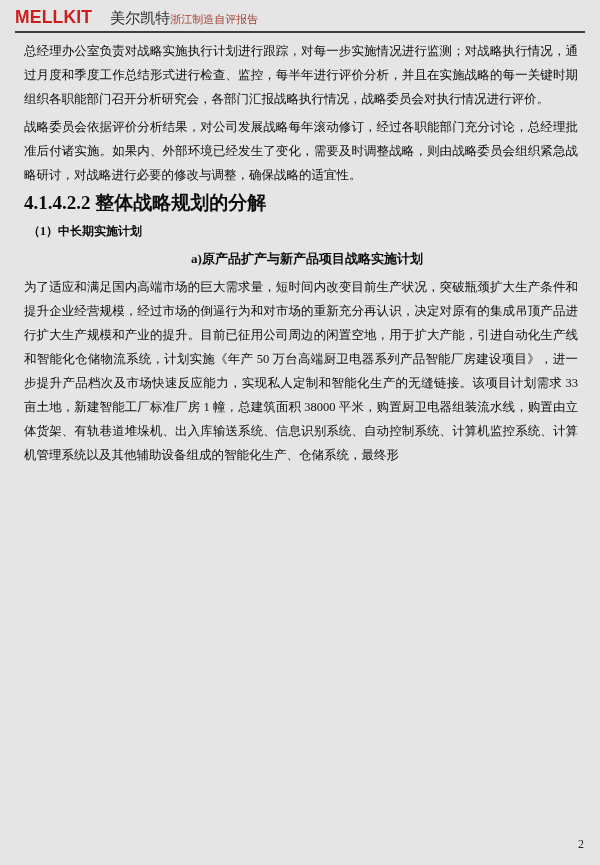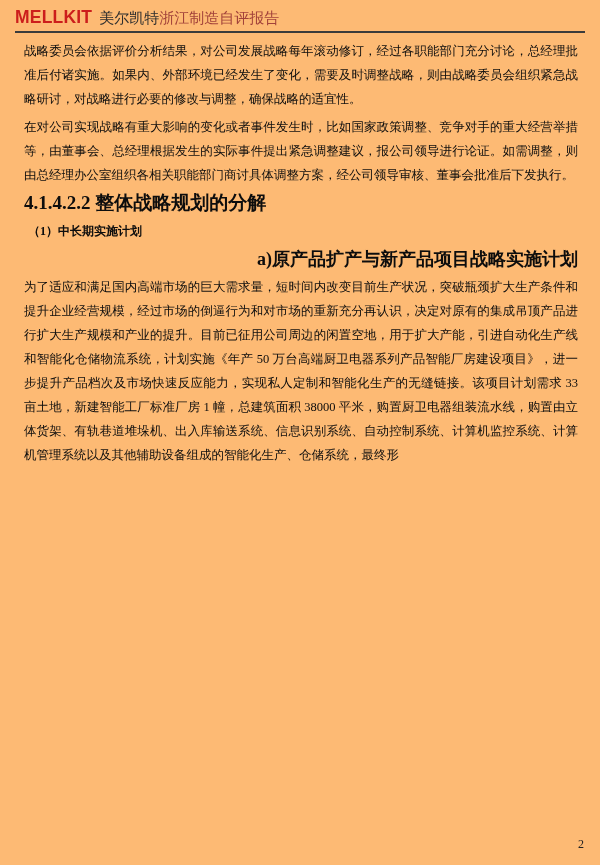--- a/index.html
+++ b/index.html
@@ -6,45 +6,45 @@
   html, body { width: 600px; height: 865px; }
   body {
     background: #ffffff;
     font-family: "Liberation Serif", "DejaVu Serif", serif;
     color: #111;
   }
   .page {
     position: relative;
     width: 600px;
     height: 865px;
-    background: #fdba74;
+    background: #e5e5e5;
     overflow: hidden;
   }
   .doc-header {
     margin: 7px 15px 0 15px;
     padding-bottom: 3px;
     border-bottom: 2px solid var(--rule-dark, #3b3b3b);
     display: flex;
     align-items: baseline;
     white-space: nowrap;
   }
   .logo {
     font-family: "Liberation Sans", "DejaVu Sans", sans-serif;
     font-weight: 700;
     font-size: 17.5px;
     color: var(--logo-red, #cc1e1c);
     letter-spacing: 0.2px;
   }
   .brand-cn {
     font-size: 15px;
     color: var(--brand-dark, #2e2e2e);
-    margin-left: 7px;
+    margin-left: 18px;
   }
   .title-red {
-    font-size: 15px;
+    font-size: 11px;
     color: var(--title-red, #a2423a);
   }
   .doc-body {
     margin: 6px 22px 0 24px;
     font-size: 12.5px;
     line-height: 24px;
     text-align: justify;
     text-justify: inter-character;
     color: #0d0d0d;
   }
@@ -58,24 +58,24 @@
   }
   .h2 {
     font-weight: 700;
     font-size: 12px;
     padding-left: 4px;
     margin-bottom: 4px;
     text-align: left;
   }
   .h3 {
     font-weight: 700;
-    font-size: 18px;
+    font-size: 13px;
     padding-left: 12px;
     margin-bottom: 4px;
-    text-align: right;
+    text-align: center;
   }
   .page-num {
     position: absolute;
     right: 16px;
     bottom: 13px;
     font-size: 12px;
     color: #222;
   }
 </style>
 </head>
@@ -83,22 +83,22 @@
 
 <div class="page">
 
   <header class="doc-header">
     <span class="logo">MELLKIT</span>
     <span class="brand-cn">美尔凯特</span>
     <span class="title-red">浙江制造自评报告</span>
   </header>
 
   <main class="doc-body">
+    <p class="para">总经理办公室负责对战略实施执行计划进行跟踪，对每一步实施情况进行监测；对战略执行情况，通过月度和季度工作总结形式进行检查、监控，每半年进行评价分析，并且在实施战略的每一关键时期组织各职能部门召开分析研究会，各部门汇报战略执行情况，战略委员会对执行情况进行评价。</p>
     <p class="para">战略委员会依据评价分析结果，对公司发展战略每年滚动修订，经过各职能部门充分讨论，总经理批准后付诸实施。如果内、外部环境已经发生了变化，需要及时调整战略，则由战略委员会组织紧急战略研讨，对战略进行必要的修改与调整，确保战略的适宜性。</p>
-    <p class="para">在对公司实现战略有重大影响的变化或者事件发生时，比如国家政策调整、竞争对手的重大经营举措等，由董事会、总经理根据发生的实际事件提出紧急调整建议，报公司领导进行论证。如需调整，则由总经理办公室组织各相关职能部门商讨具体调整方案，经公司领导审核、董事会批准后下发执行。</p>
     <h2 class="h1">4.1.4.2.2 整体战略规划的分解</h2>
     <h3 class="h2">（1）中长期实施计划</h3>
     <h3 class="h3">a)原产品扩产与新产品项目战略实施计划</h3>
     <p class="para">为了适应和满足国内高端市场的巨大需求量，短时间内改变目前生产状况，突破瓶颈扩大生产条件和提升企业经营规模，经过市场的倒逼行为和对市场的重新充分再认识，决定对原有的集成吊顶产品进行扩大生产规模和产业的提升。目前已征用公司周边的闲置空地，用于扩大产能，引进自动化生产线和智能化仓储物流系统，计划实施《年产 50 万台高端厨卫电器系列产品智能厂房建设项目》，进一步提升产品档次及市场快速反应能力，实现私人定制和智能化生产的无缝链接。该项目计划需求 33 亩土地，新建智能工厂标准厂房 1 幢，总建筑面积 38000 平米，购置厨卫电器组装流水线，购置由立体货架、有轨巷道堆垛机、出入库输送系统、信息识别系统、自动控制系统、计算机监控系统、计算机管理系统以及其他辅助设备组成的智能化生产、仓储系统，最终形</p>
   </main>
 
   <span class="page-num">2</span>
 
 </div>
 

